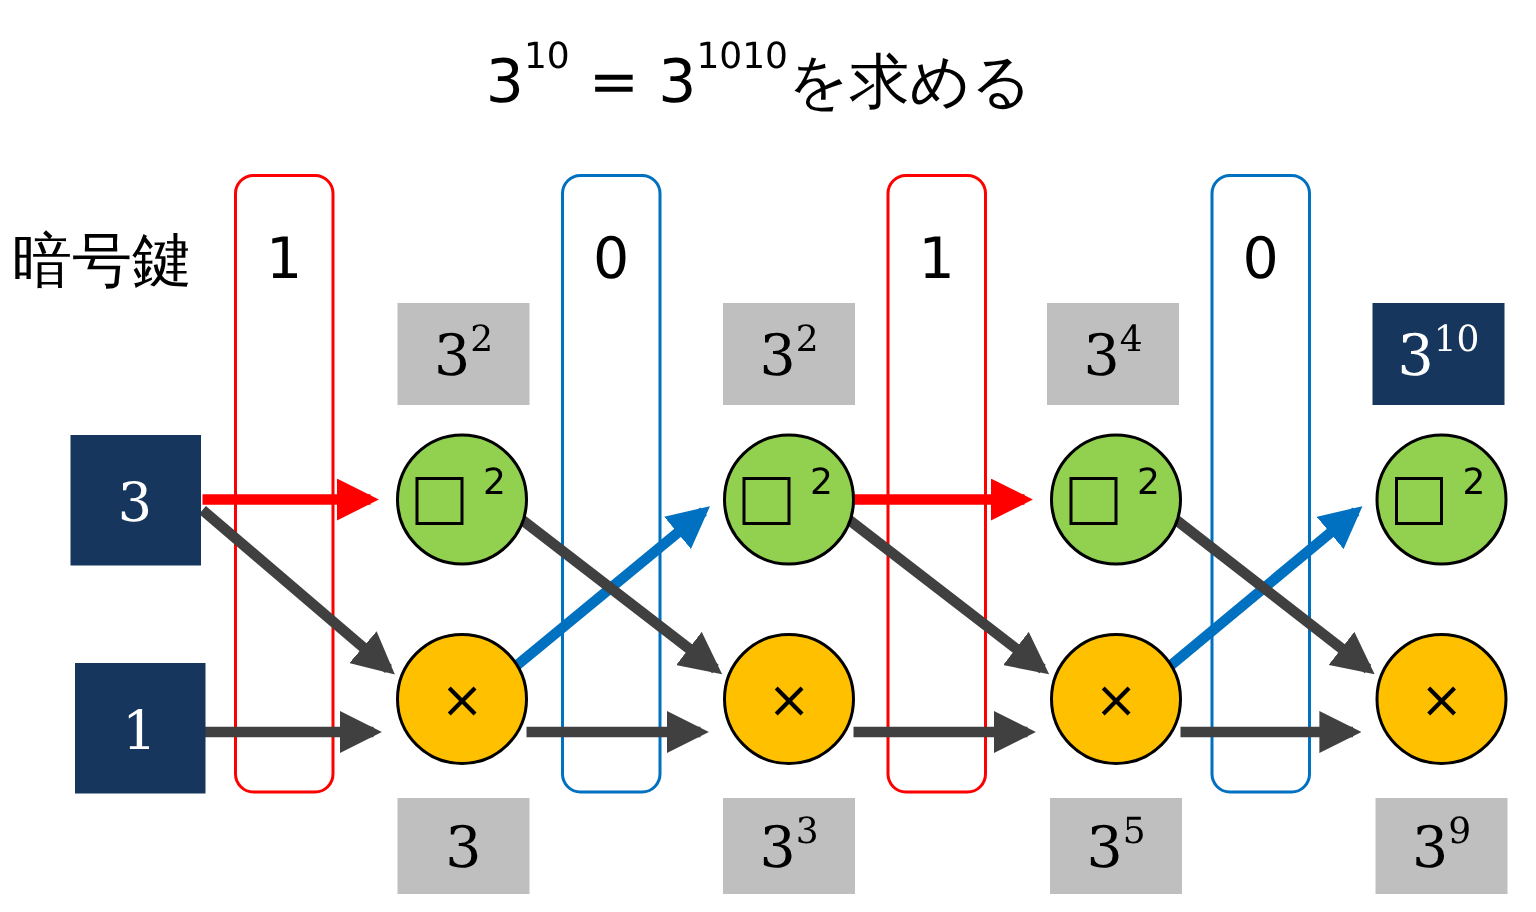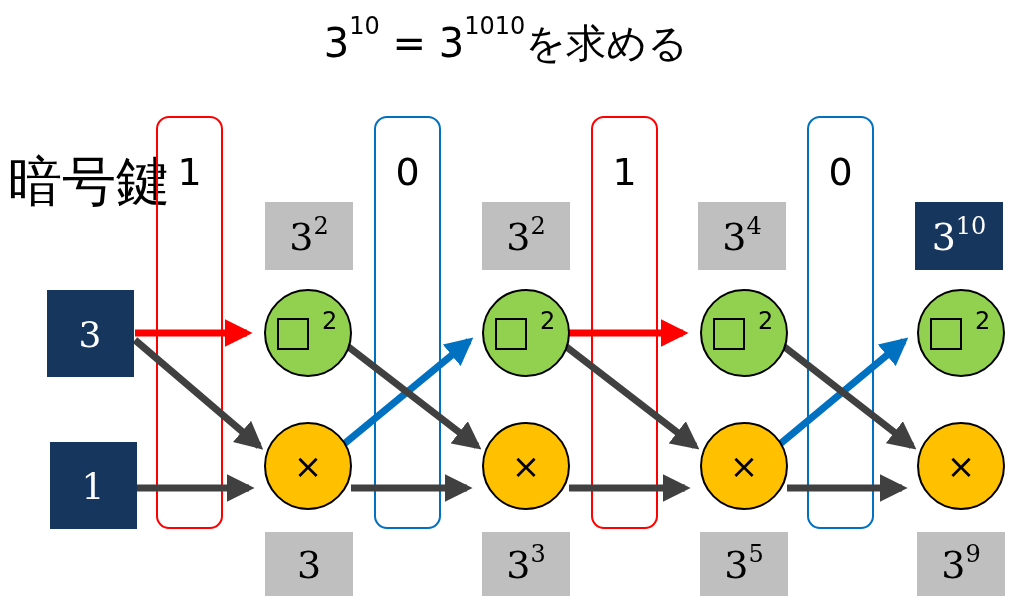--- a/index.html
+++ b/index.html
@@ -1,19 +1,19 @@
 <!DOCTYPE html>
 <html><head>
 <meta charset="utf-8">
 <style>
   html, body { margin:0; padding:0; background:#ffffff; }
   body { width:1024px; height:608px; position:relative; overflow:hidden; font-family:"DejaVu Sans", sans-serif; }
-  #title { position:absolute; left:0; top:16px; width:1012px; text-align:center; font-size:40px; color:#000; font-family:"DejaVu Sans", sans-serif; }
+  #title { position:absolute; left:0; top:27px; width:1012px; text-align:center; font-size:40px; color:#000; font-family:"DejaVu Sans", sans-serif; }
   #title sup { font-size:24px; vertical-align:top; position:relative; top:-4px; }
-  #key-label { position:absolute; left:8px; top:146px; font-size:54px; color:#000;text-align:right; }
+  #key-label { position:absolute; left:8px; top:146px; font-size:40px; color:#000;text-align:right; }
   svg { position:absolute; left:0; top:0; }
 </style>
 </head>
 <body>
 
 <div id="title"><span>3</span><sup>10</sup><span> = </span><span>3</span><sup>1010</sup><span>を求める</span></div>
 
 <div id="key-label">暗号鍵</div>
 
 <svg id="diagram" width="1024" height="608" viewBox="0 0 1024 608">

